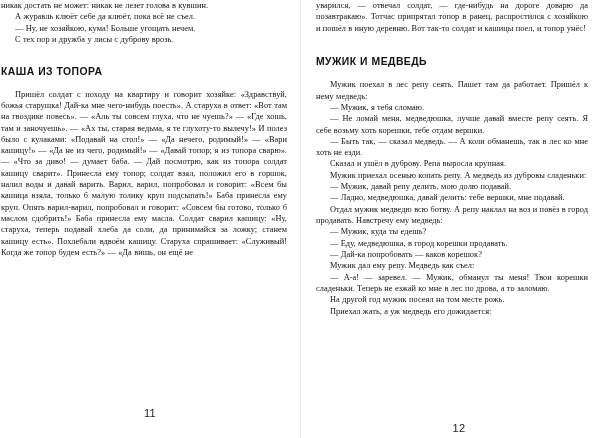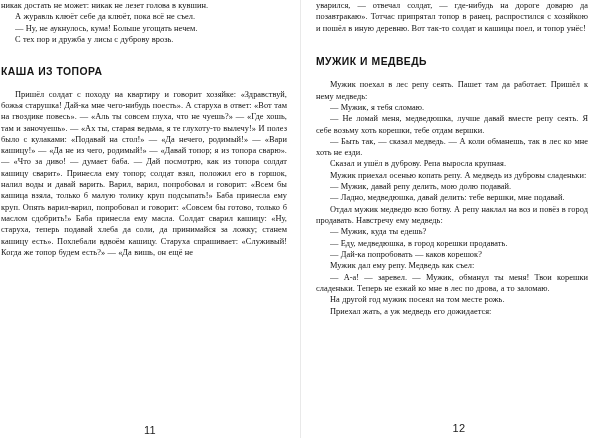--- a/index.html
+++ b/index.html
@@ -88,39 +88,39 @@
     width: 100%;
     left: 0;
     text-align: center;
     font-family: "Liberation Sans", "DejaVu Sans", sans-serif;
     font-size: 11px;
     font-weight: 400;
     color: #1a1a1a;
     letter-spacing: 0.3px;
   }
   .folio-left {
-    bottom: 2px;
+    bottom: 19px;
   }
   .folio-right {
     bottom: 4px;
     left: 9px;
   }
 </style>
 </head>
 <body>
 
 <div id="page-spread">
 
   <div class="gutter-divider"></div>
 
   <div class="page page-left">
     <div class="col-body">
       <p class="para no-indent">никак достать не может: никак не лезет голова в кувшин.</p>
       <p class="para">А журавль клюёт себе да клюёт, пока всё не съел.</p>
-      <p class="para">— Ну, не аукнулось, кума! Больше угощать нечем.</p>
+      <p class="para">— Ну, не хозяйкою, кума! Больше угощать нечем.</p>
       <p class="para">С тех пор и дружба у лисы с дуброву врозь.</p>
 
       <div class="spacer-before-title"></div>
       <h2 class="story-title">КАША ИЗ ТОПОРА</h2>
       <div class="spacer-after-title"></div>
 
       <p class="para">Пришёл солдат с походу на квартиру и говорит хозяйке: «Здравствуй, божья старушка! Дай-ка мне чего-нибудь поесть». А старуха в ответ: «Вот там на гвоздике повесь». — «Аль ты совсем глуха, что не чуешь?» — «Где хошь, там и заночуешь». — «Ах ты, старая ведьма, я те глухоту-то вылечу!» И полез было с кулаками: «Подавай на стол!» — «Да нечего, родимый!» — «Вари кашицу!» — «Да не из чего, родимый!» — «Давай топор; я из топора сварю». — «Что за диво! — думает баба. — Дай посмотрю, как из топора солдат кашицу сварит». Принесла ему топор; солдат взял, положил его в горшок, налил воды и давай варить. Варил, варил, попробовал и говорит: «Всем бы кашица взяла, только б малую толику круп подсыпать!» Баба принесла ему круп. Опять варил-варил, попробовал и говорит: «Совсем бы готово, только б маслом сдобрить!» Баба принесла ему масла. Солдат сварил кашицу: «Ну, старуха, теперь подавай хлеба да соли, да принимайся за ложку; станем кашицу есть». Похлебали вдвоём кашицу. Старуха спрашивает: «Служивый! Когда же топор будем есть?» — «Да вишь, он ещё не</p>
     </div>
     <div class="folio folio-left">11</div>
   </div>

